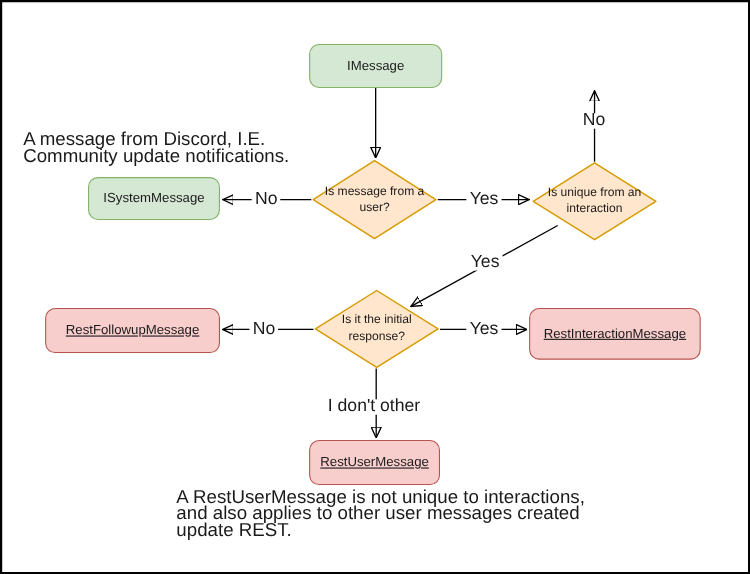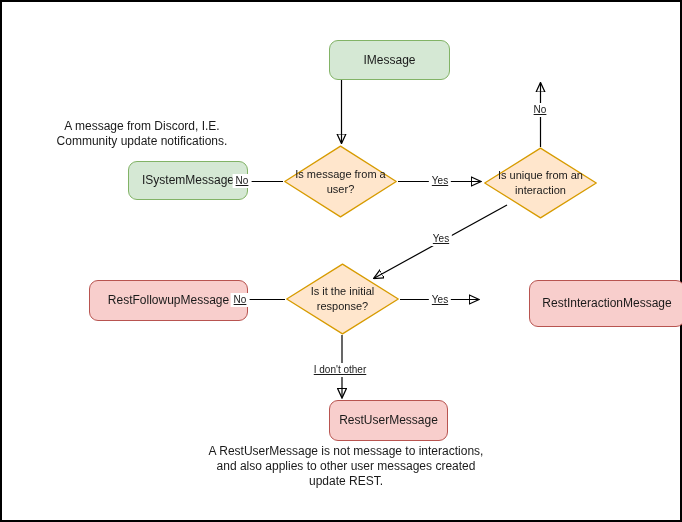--- a/index.html
+++ b/index.html
@@ -12,46 +12,46 @@
     color:var(--text-color,#1a1a1a);
     overflow:hidden;
   }
   .edges{position:absolute;left:0;top:0;}
   .edges path{stroke:var(--edge-color,#000);stroke-width:1.2;fill:none;}
   .node{
     position:absolute;
     display:flex;align-items:center;justify-content:center;
     border-radius:9px;border:1px solid;
     font-size:12px;line-height:15px;white-space:nowrap;
-    box-sizing:border-box;text-align:center;margin-left:48px;
+    box-sizing:border-box;text-align:center;
   }
   .node.green{background:var(--green-fill,#d5e8d4);border-color:var(--green-stroke,#82b366);}
-  .node.red{background:var(--red-fill,#f8cecc);border-color:var(--red-stroke,#b85450);}
+  .node.red{background:var(--red-fill,#f8cecc);border-color:var(--red-stroke,#b85450);text-decoration:underline;}
   .dnode{position:absolute;}
   .dnode svg{position:absolute;inset:0;width:100%;height:100%;overflow:visible;}
   .dnode polygon{
     fill:var(--orange-fill,#ffe6cc);
     stroke:var(--orange-stroke,#d79b00);
     stroke-width:1.3;stroke-linejoin:round;
     vector-effect:non-scaling-stroke;
   }
   .dlabel{
     position:absolute;inset:0;
     display:flex;align-items:center;justify-content:center;
     text-align:center;font-size:11px;line-height:15px;
     padding:0 8px;
   }
   .elabel{
     position:absolute;transform:translate(-50%,-50%);
     background:var(--canvas-bg,#fff);padding:0 3px;
-    font-size:10px;line-height:14px;white-space:nowrap;text-decoration:underline;
+    font-size:16px;line-height:14px;white-space:nowrap;
   }
   .note{
     position:absolute;transform:translateX(-50%);
-    text-align:center;font-size:12px;line-height:15px;white-space:nowrap;
+    font-size:17px;line-height:15px;white-space:nowrap;
   }
 </style>
 </head>
 <body>
 
 <div class="canvas">
 
   <svg class="edges" width="682" height="522" viewBox="0 0 682 522" aria-hidden="true">
     <defs>
       <marker id="arrowhead" viewBox="0 0 10 10" refX="8.5" refY="5" markerWidth="8.5" markerHeight="8.5" orient="auto">
@@ -117,18 +117,18 @@
   <div class="elabel" style="left:240px;top:300px">No</div>
   <div class="elabel" style="left:440px;top:300px">Yes</div>
   <div class="elabel" style="left:340px;top:370px">I don't other</div>
 
   <div class="note" style="left:142px;top:119px">
     <div>A message from Discord, I.E.</div>
     <div>Community update notifications.</div>
   </div>
 
   <div class="note" style="left:346px;top:444px">
-    <div>A RestUserMessage is not message to interactions,</div>
+    <div>A RestUserMessage is not unique to interactions,</div>
     <div>and also applies to other user messages created</div>
     <div>update REST.</div>
   </div>
 
 </div>
 
 </body></html>

